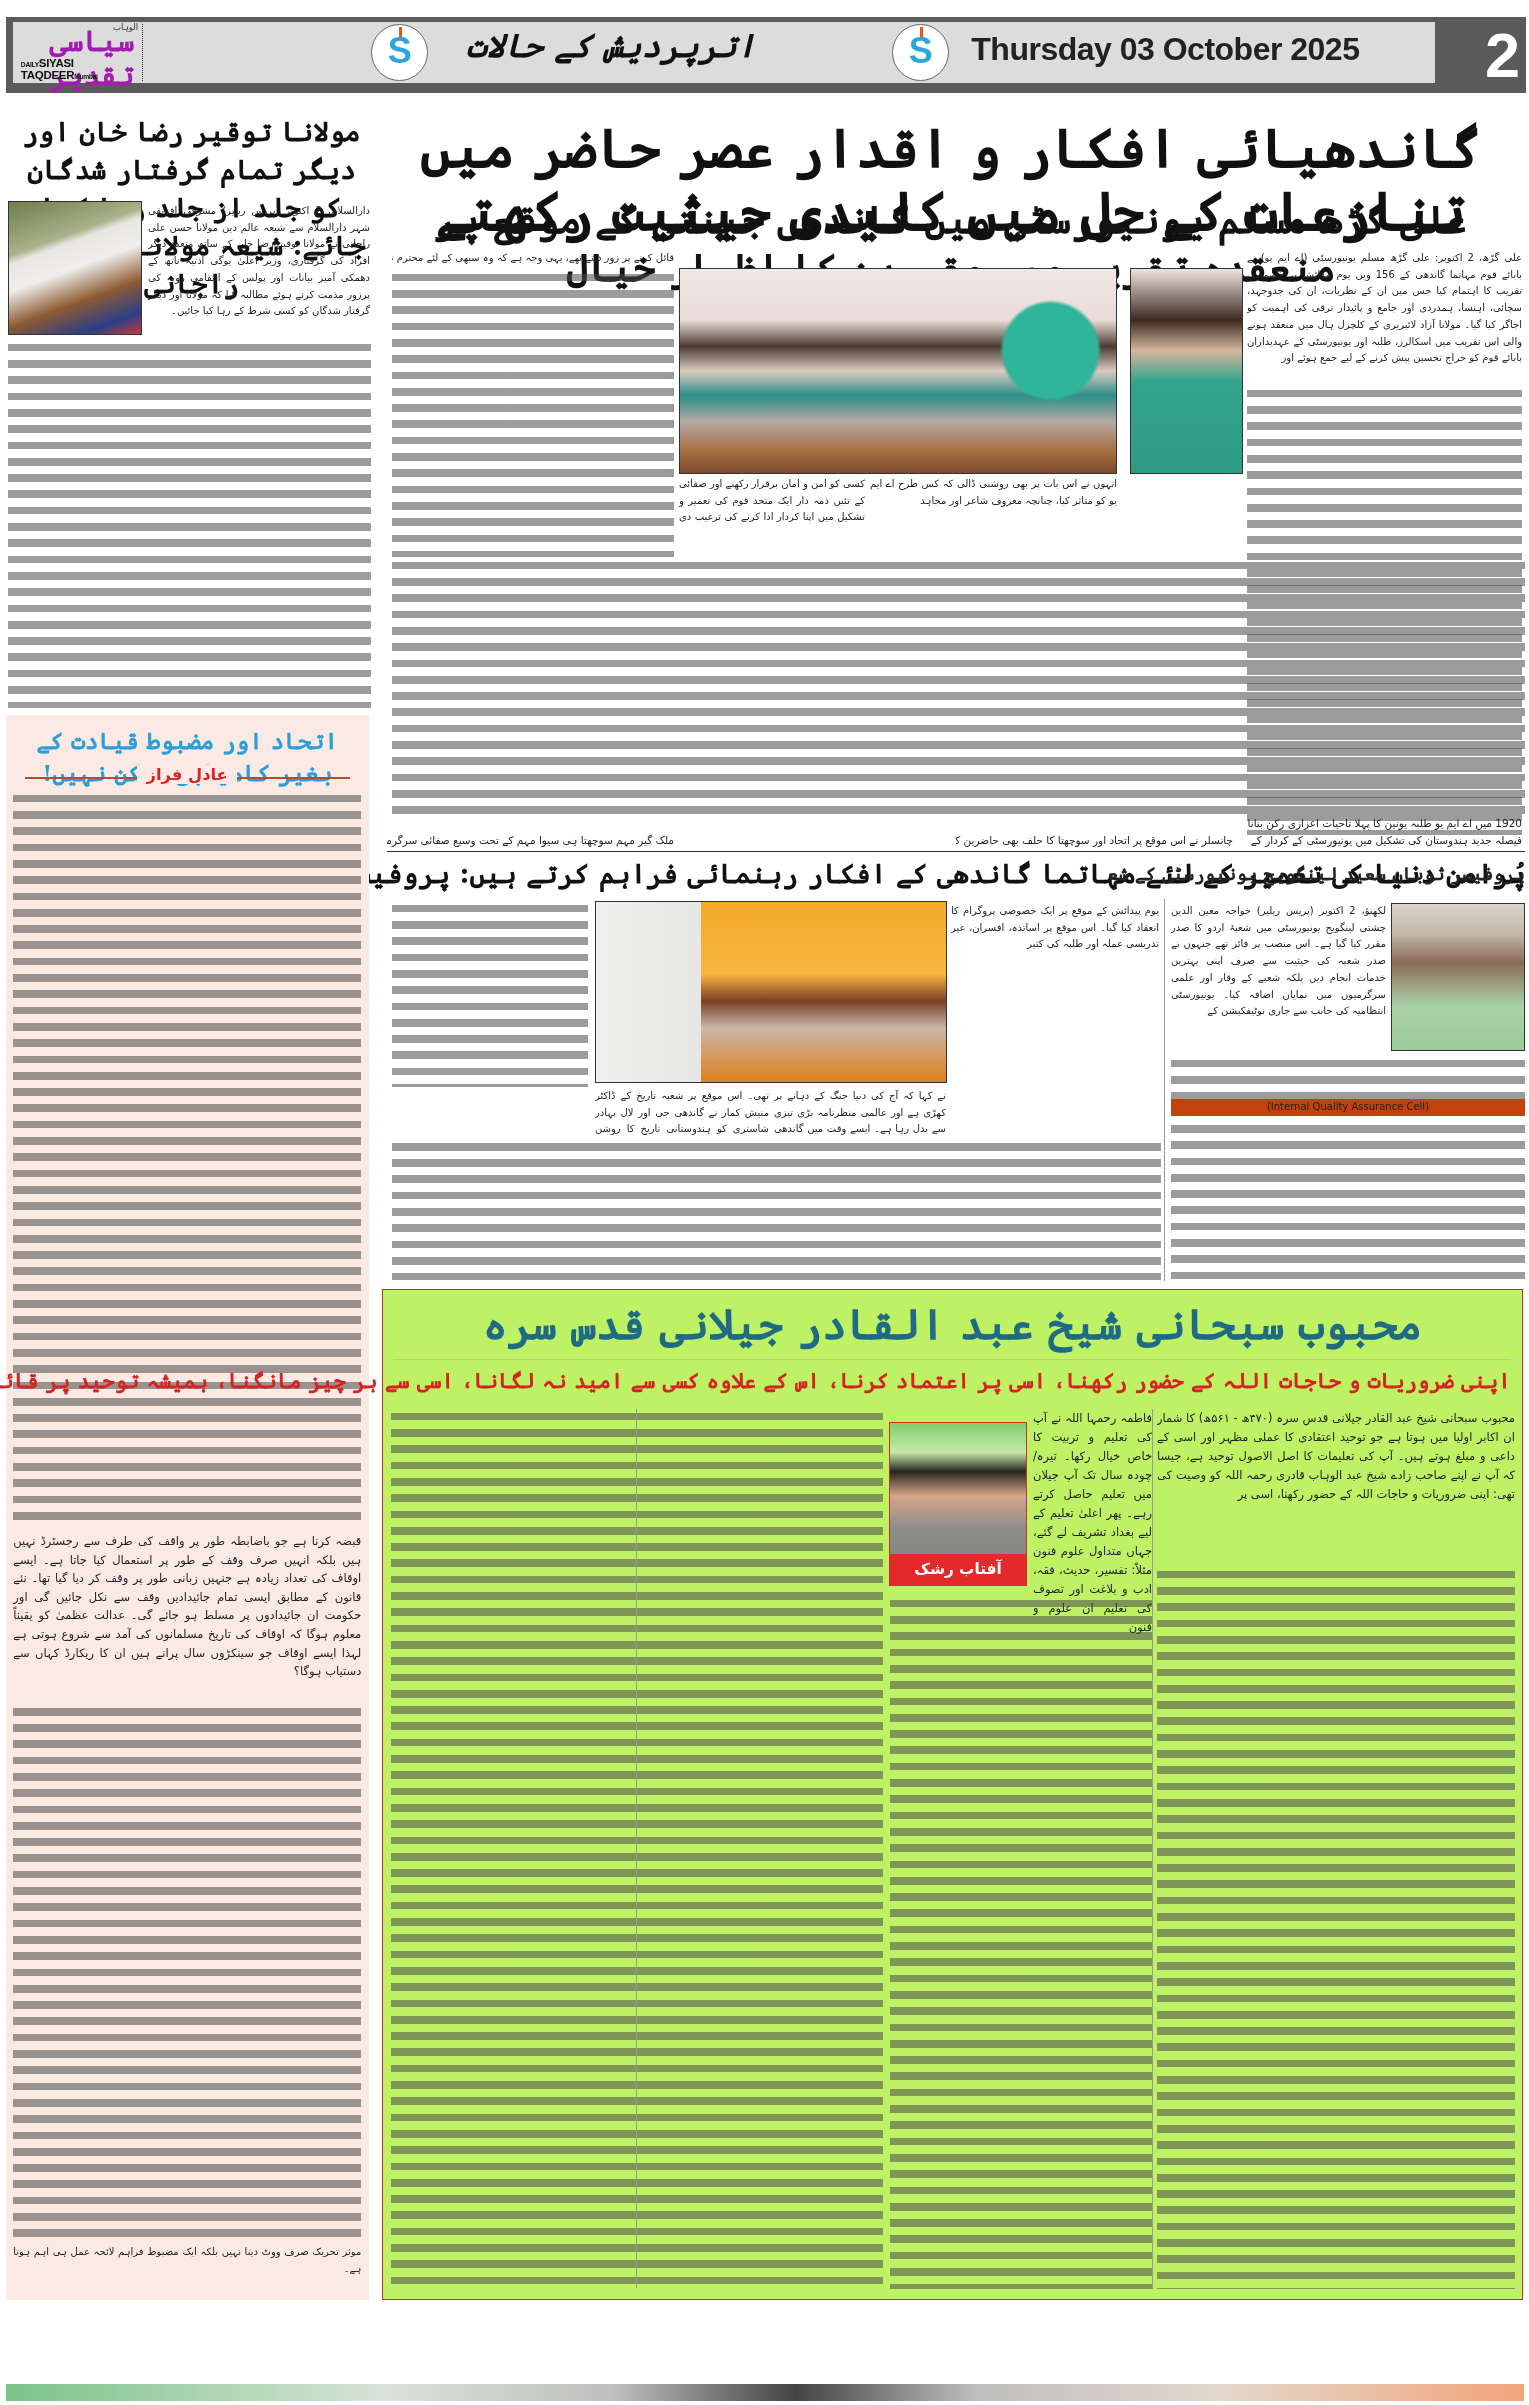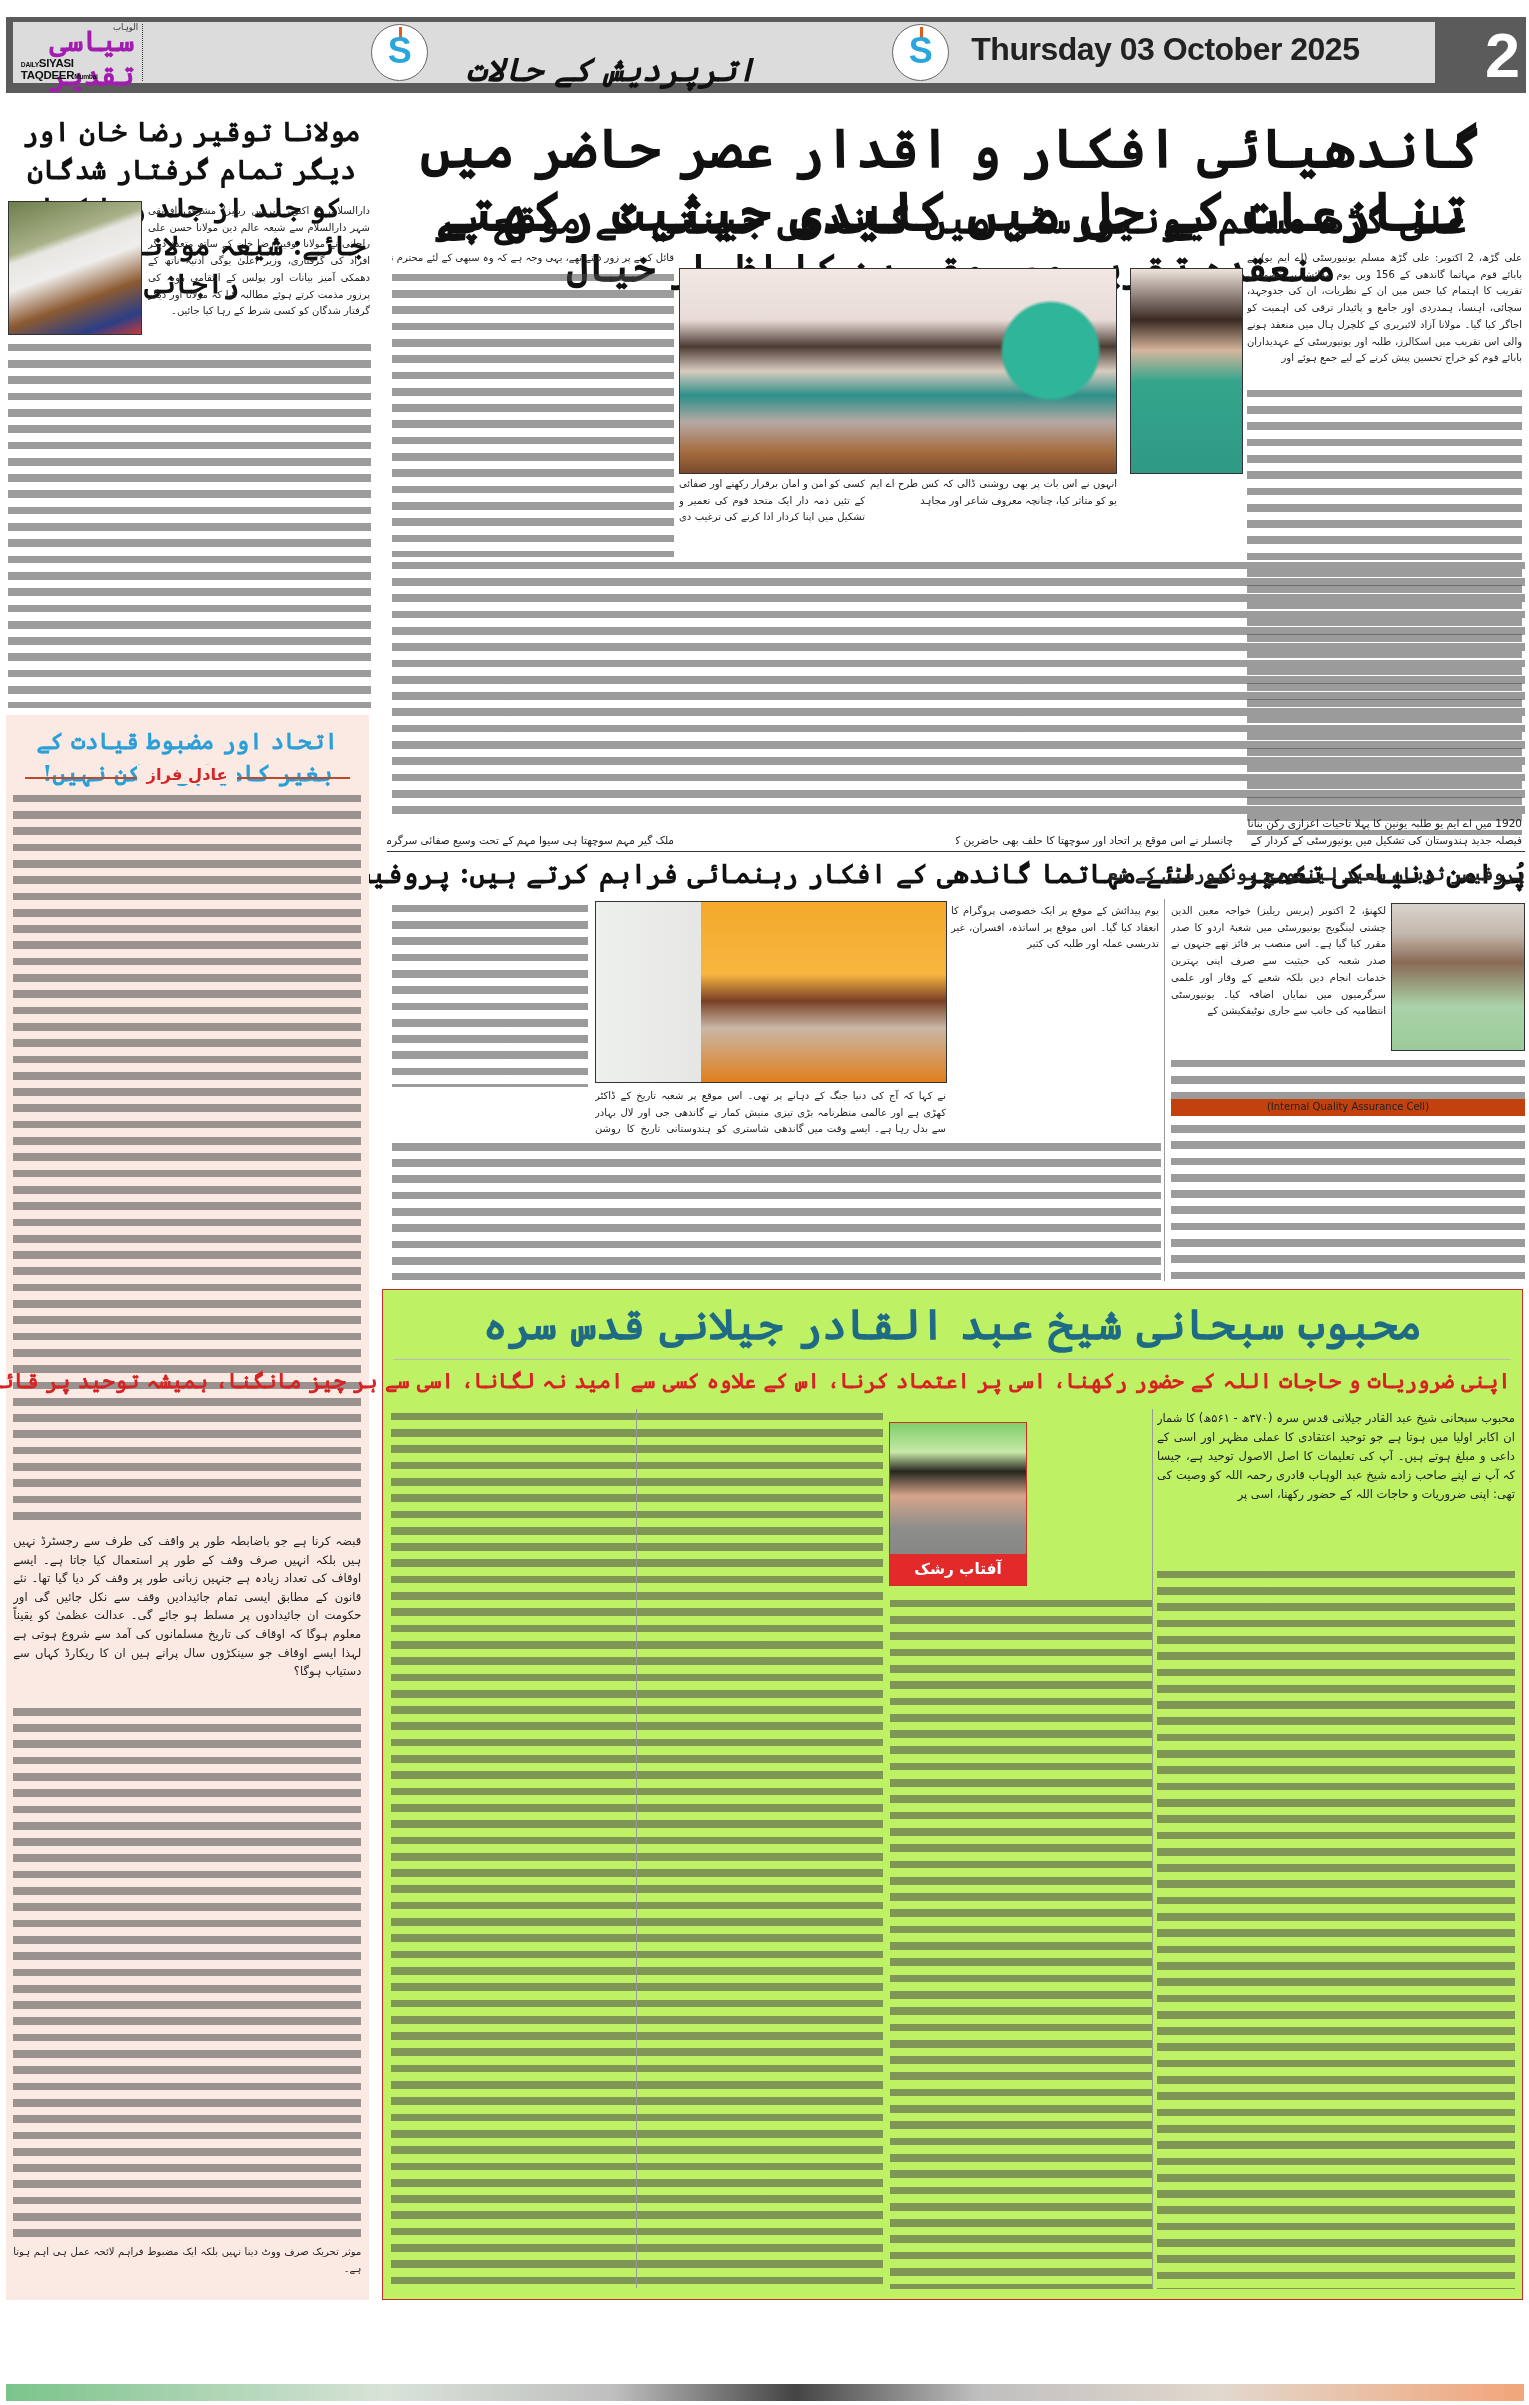--- a/index.html
+++ b/index.html
@@ -75,21 +75,21 @@
   <div class="mast-inner">
     <div class="logo">
       <span class="logo-small">الوہاب</span>
       <span class="logo-ur">سیاسی تقدیر</span>
       <span class="logo-en"><small>DAILY</small><span>SIYASI TAQDEER</span><small>Mumbai</small></span>
     </div>
     <div class="emblem" style="left:358px;">
         <i></i>
         <span>S</span>
       </div>
-    <div class="section-ur" style="left:421px; width:354px; text-align:center;margin-top:24px;">اترپردیش کے حالات</div>
+    <div class="section-ur" style="left:421px; width:354px; text-align:center;">اترپردیش کے حالات</div>
     <div class="emblem" style="left:879px;">
         <i></i>
         <span>S</span>
       </div>
     <div class="date">Thursday 03 October 2025</div>
   </div>
   <div class="page-no">2</div>
 </div>
 
 <div class="left-head">مولانا توقیر رضا خان اور دیگر تمام گرفتار شدگان کو جلد از جلد رہا کیا جائے: شیعہ مولانا حسن علی راجانی</div>
@@ -137,20 +137,21 @@
   <div class="col" style="left:7.6px; top:817px; width:348px; height:167px; font-size:11.5px; line-height:18.6px; color:#222;">قبضہ کرنا ہے جو باضابطہ طور پر واقف کی طرف سے رجسٹرڈ نہیں ہیں بلکہ انہیں صرف وقف کے طور پر استعمال کیا جاتا ہے۔ ایسے اوقاف کی تعداد زیادہ ہے جنہیں زبانی طور پر وقف کر دیا گیا تھا۔ نئے قانون کے مطابق ایسی تمام جائیدادیں وقف سے نکل جائیں گی اور حکومت ان جائیدادوں پر مسلط ہو جائے گی۔ عدالت عظمیٰ کو یقیناً معلوم ہوگا کہ اوقاف کی تاریخ مسلمانوں کی آمد سے شروع ہوتی ہے لہذا ایسے اوقاف جو سینکڑوں سال پرانے ہیں ان کا ریکارڈ کہاں سے دستیاب ہوگا؟</div>
   <div class="lines" style="left:7.6px; top:989px; width:348px; height:535px;"></div>
   <div class="col" style="left:7.6px; top:1529px; width:348px; height:38px;">موثر تحریک صرف ووٹ دینا نہیں بلکہ ایک مضبوط فراہم لائحہ عمل ہی اہم ہوتا ہے۔</div>
 </div>
 
 <div class="feature">
   <div class="feat-title">محبوب سبحانی شیخ عبد القادر جیلانی قدس سرہ</div>
   <div class="feat-rule"></div>
   <div class="feat-sub">اپنی ضروریات و حاجات اللہ کے حضور رکھنا، اسی پر اعتماد کرنا، اس کے علاوہ کسی سے امید نہ لگانا، اسی سے ہر چیز مانگنا، ہمیشہ توحید پر قائم رہنا</div>
   <div class="col" style="left:774px; top:119px; width:358px; height:153px; font-size:11.5px; line-height:19px;">محبوب سبحانی شیخ عبد القادر جیلانی قدس سرہ (۴۷۰ھ - ۵۶۱ھ) کا شمار ان اکابر اولیا میں ہوتا ہے جو توحید اعتقادی کا عملی مظہر اور اسی کے داعی و مبلغ ہوتے ہیں۔ آپ کی تعلیمات کا اصل الاصول توحید ہے، جیسا کہ آپ نے اپنے صاحب زادے شیخ عبد الوہاب قادری رحمہ اللہ کو وصیت کی تھی: اپنی ضروریات و حاجات اللہ کے حضور رکھنا، اسی پر</div>
+  <div class="col" style="left:650px; top:119px; width:119px; height:277px; font-size:11.5px; line-height:19px;">فاطمہ رحمہا اللہ نے آپ کی تعلیم و تربیت کا خاص خیال رکھا۔ تیرہ/چودہ سال تک آپ جیلان میں تعلیم حاصل کرتے رہے۔ پھر اعلیٰ تعلیم کے لیے بغداد تشریف لے گئے، جہاں متداول علوم فنون مثلاً: تفسیر، حدیث، فقہ، ادب و بلاغت اور تصوف کی تعلیم ان علوم و فنون</div>
   <div class="lines" style="left:774px; top:277px; width:358px; height:722px;"></div>
   <div class="lines" style="left:507px; top:306px; width:263px; height:693px;"></div>
   <div class="lines" style="left:7.6px; top:119px; width:492px; height:879px;"></div>
   <div class="vsep" style="left:253px; top:119px; height:879px;"></div>
   <div class="vsep" style="left:769px; top:119px; height:879px;"></div>
 </div>
 <div class="photo ph-aftab">
   <div class="cap">آفتاب رشک مصباحی</div>
 </div>
 

